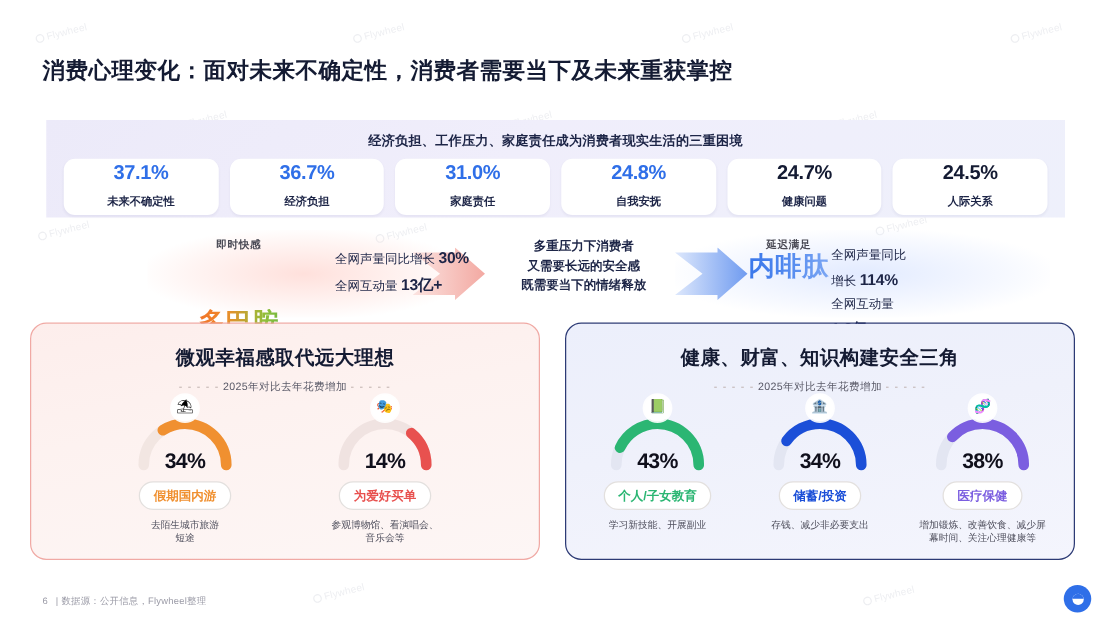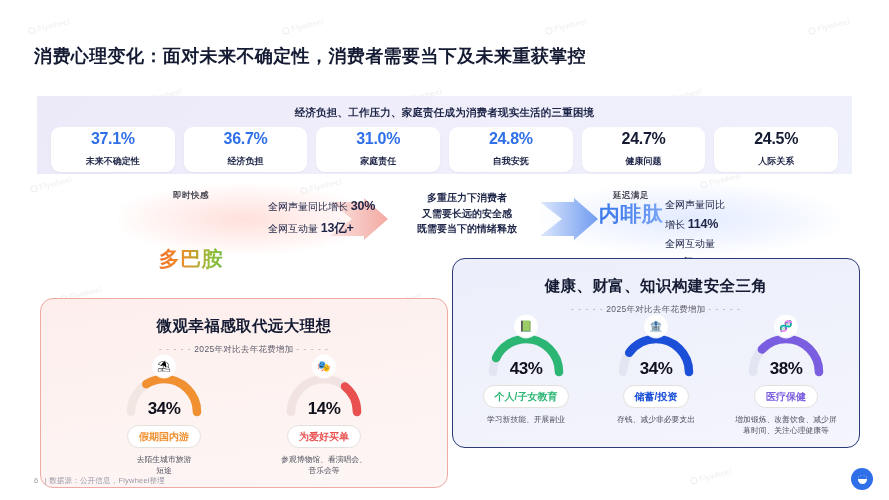--- a/index.html
+++ b/index.html
@@ -68,22 +68,22 @@
 
   .centerMsg {
     position:absolute; left:378px; top:4px; width:178px; text-align:center;
     font-size:10px; font-weight:bold; color:#1d2547; line-height:1.55;
   }
 
   .arrow { position:absolute; }
 
   
   .bcard { position:absolute; top:258px; width:408px; height:190px; border-radius:13px; }
-  .bleft  { left:40px;  border:1.3px solid #f0a9a4;
-            background:linear-gradient(170deg,#fdeeec 0%,#fdf2f0 40%,#fdf6f5 100%);margin-top:40px; }
+  .bleft  { left:24px;  border:1.3px solid #f0a9a4;
+            background:linear-gradient(170deg,#fdeeec 0%,#fdf2f0 40%,#fdf6f5 100%); }
   .bright { left:452px; border:1.3px solid #2c3a75;
             background:linear-gradient(170deg,#eceffb 0%,#eff1fb 45%,#f4f5fd 100%); }
   .bcard h3 {
     text-align:center; font-size:15.5px; font-weight:bold; color:#141b33;
     margin-top:17px; letter-spacing:.4px;
   }
   .sub {
     text-align:center; font-size:8.5px; color:#5a5a68; margin-top:7px; letter-spacing:.3px;
   }
   .sub .dash { color:#b8a9a6; letter-spacing:1px; }

